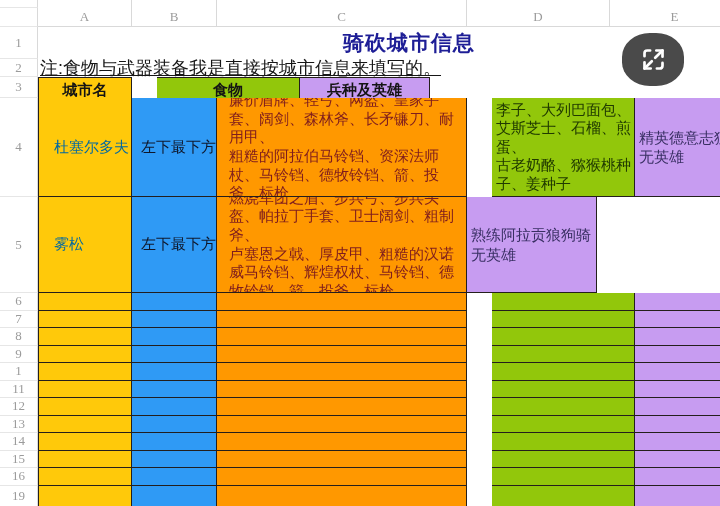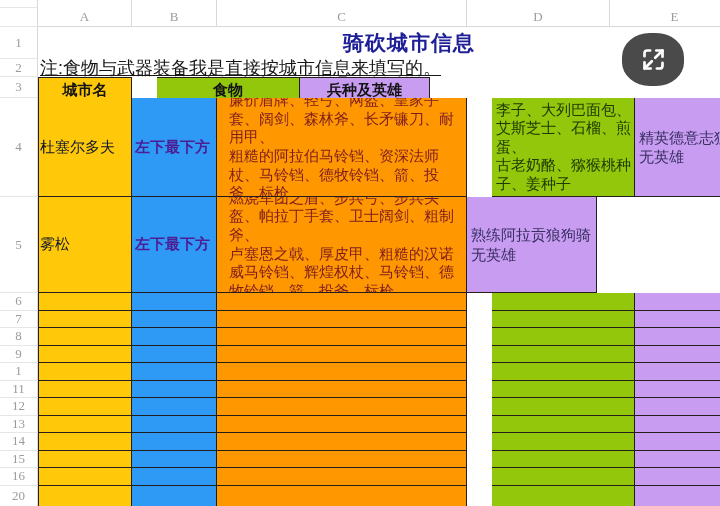--- a/index.html
+++ b/index.html
@@ -27,22 +27,22 @@
   .title-row { height: 32px; }
   .title-cell { flex: 1; display: flex; align-items: center; justify-content: center; }
   .title-text { color: #1E1E96; font-weight: bold; font-size: 21px; letter-spacing: 1px;
     transform: translateX(20px); }
   .note-row { height: 18px; }
   .note-cell { flex: 1; display: flex; align-items: center; padding-left: 2px; }
   .note-text { font-size: 18px; color: #161616; text-decoration: underline; text-align: center; }
   
   .tc { display: flex; align-items: center; font-size: 15px;
     border-right: 1px solid #241f1c; border-bottom: 1px solid #241f1c; overflow: hidden; }
-  .ca { background: #FFC90A; color: #0f172a; padding-left: 1px; border-left: 1px solid #241f1c; }
-  .cb { background: #2F9AF5; color: #4c1d95; padding-left: 3px; font-weight: bold; }
+  .ca { background: #FFC90A; color: #0369a1; padding-left: 15px; border-left: 1px solid #241f1c; }
+  .cb { background: #2F9AF5; color: #0f172a; padding-left: 9px; }
   .cc { background: #FF9800; color: #7f1d1d; padding: 1px 2px 1px 12px; line-height: 1.24; white-space: pre-line; }
   .cd { background: #92C70B; color: #203A00; padding: 1px 2px 1px 4px; line-height: 1.24; white-space: pre-line; margin-left: 25px; }
   .ce { background: #C79CF1; color: #392F63; padding: 1px 2px 1px 4px; line-height: 1.3; white-space: pre-line; }
   .hrow { height: 21px; }
   .hrow .tc { border-top: 1px solid #241f1c; font-weight: bold; color: #141414;
     justify-content: center; text-align: center; padding: 12px; white-space: nowrap; line-height: normal; }
   .r4 { height: 99px; }
   .r5 { height: 96px; }
   .erow { height: 17.5px; }
   .erow:last-child { height: 21px; }
@@ -200,21 +200,21 @@
       </div>
       <div class="frow erow">
         <div class="gut">16</div>
         <div class="tc ca wA"></div>
         <div class="tc cb wB"></div>
         <div class="tc cc wC"></div>
         <div class="tc cd wD"></div>
         <div class="tc ce wE"></div>
       </div>
       <div class="frow erow">
-        <div class="gut">20</div>
+        <div class="gut">19</div>
         <div class="tc ca wA"></div>
         <div class="tc cb wB"></div>
         <div class="tc cc wC"></div>
         <div class="tc cd wD"></div>
         <div class="tc ce wE"></div>
       </div>
     </div>
 
 </div>
 

